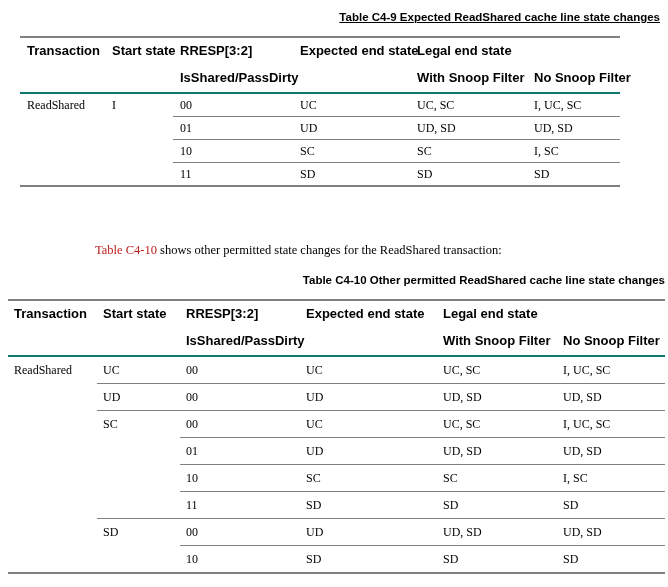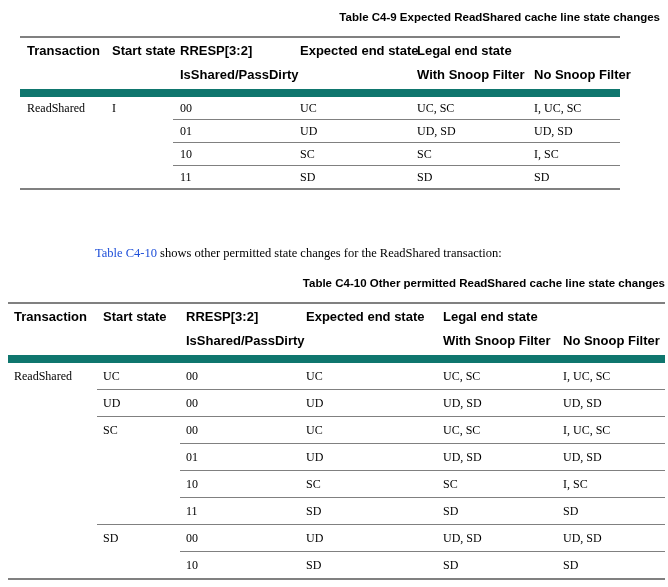--- a/index.html
+++ b/index.html
@@ -13,21 +13,21 @@
   }
 
   .caption {
     font-family: "Liberation Sans", sans-serif;
     font-weight: bold;
     font-size: 11.5px;
     line-height: 14px;
     text-align: right;
     color: #000;
   }
-  .caption-1 { padding-top: 10px; padding-right: 8px; }
+  .caption-1 { padding-top: 10px; padding-right: 8px; text-decoration: underline; }
   .caption-2 { margin-top: 15px; padding-right: 3px; padding-left: 20px; }
 
   table.tbl {
     border-collapse: collapse;
     table-layout: fixed;
     border-top: 2px solid #808080;
     border-bottom: 2px solid #808080;
   }
   .tbl1 { width: 600px; margin-left: 20px; margin-top: 12px; }
   .tbl2 { width: 657px; margin-left: 8px; margin-top: 12px; }
@@ -37,42 +37,42 @@
     font-weight: bold;
     font-size: 13px;
     line-height: 14px;
     text-align: left;
     vertical-align: bottom;
     height: 28px;
     padding: 0 2px 7px 7px;
     white-space: nowrap;
   }
   .tbl2 thead th { padding-left: 6px; }
-  .tbl thead tr.hrow2 th { border-bottom: 8px solid #0f766e; }
+  .tbl thead tr.hrow2 th { border-bottom: 2px solid #0f766e; }
 
   .tbl tbody td {
     font-family: Liberation Serif, serif;
     font-size: 12px;
     line-height: 14px;
     vertical-align: top;
     padding: 4px 2px 4px 7px;
     white-space: nowrap;
   }
   .tbl2 tbody td { padding: 6px 2px 6px 6px; }
   .tbl tbody td.sep { border-top: 1px solid #808080; margin-top: 8px; }
 
   .para {
     font-family: "Liberation Serif", serif;
     font-size: 12.5px;
     line-height: 15px;
     margin-top: 56px;
     margin-left: 95px;
   }
   .para a {
-    color: #1d4ed8;
+    color: #b91c1c;
     text-decoration: none;
     cursor: pointer;
   }
 </style>
 </head>
 <body>
 
 <div class="caption caption-1">Table C4-9 Expected ReadShared cache line state changes</div>
 
 <table class="tbl tbl1">

